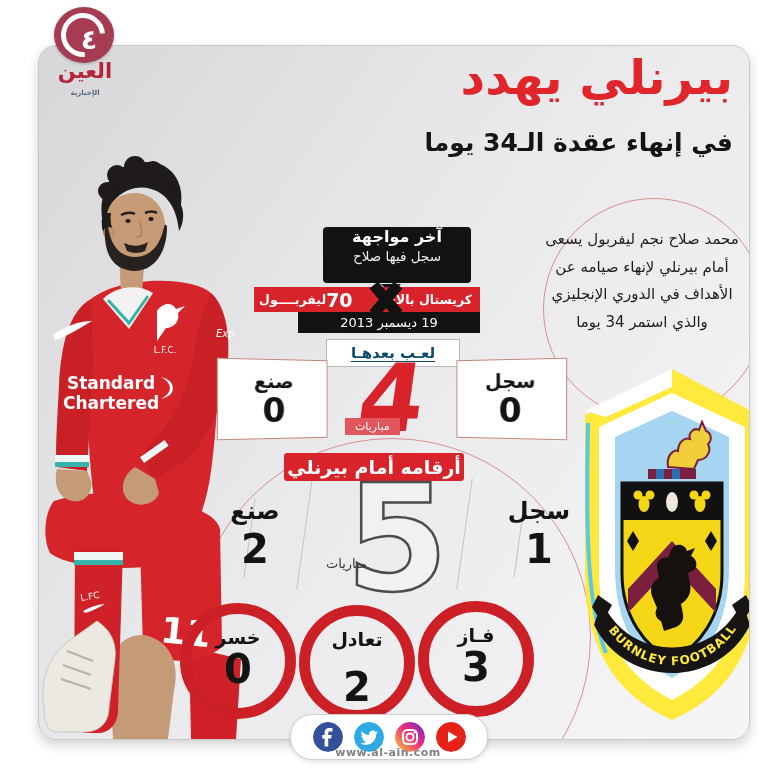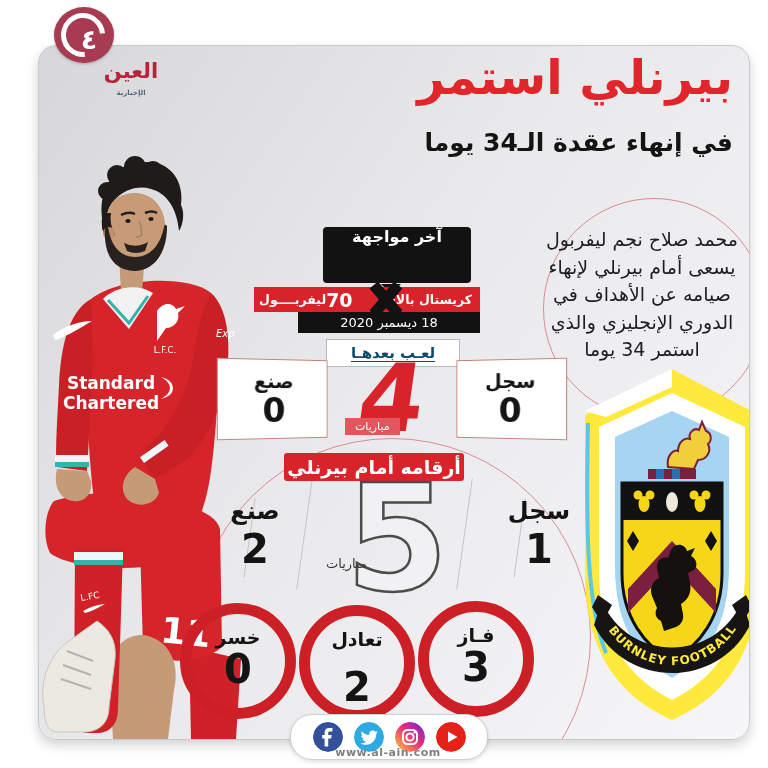--- a/index.html
+++ b/index.html
@@ -27,21 +27,21 @@
     display:flex;align-items:center;justify-content:center;
     box-shadow:0 1px 3px rgba(0,0,0,.25);
   }
   .logo-circle::before{
     content:"";position:absolute;left:7px;top:6px;width:34px;height:34px;
     border:5px solid #fff;border-right-color:transparent;border-radius:50%;
     transform:rotate(40deg);
   }
   .logo-glyph{color:#fff;font-size:27px;font-weight:bold;margin-left:10px;margin-top:8px;}
   .logo-name{left:40px;top:60px;width:90px;text-align:center;z-index:20;color:#b5243b;
-    font-size:21px;font-weight:bold;line-height:22px;margin-left:46px;}
+    font-size:21px;font-weight:bold;line-height:22px;}
   .logo-tagline{font-size:7px;color:#53667e;font-weight:bold;letter-spacing:.5px;}
 
   
   .title-block{right:16px;top:2px;width:380px;text-align:right;z-index:6;direction:rtl;}
   .title-line{color:var(--title-red,#e0262b);font-size:48px;font-weight:bold;line-height:59px;}
   .subtitle{color:var(--dark,#141414);font-size:25px;font-weight:bold;margin-top:21px;}
 
   
   .bubble{left:284px;top:181px;width:148px;height:56px;background:#121212;color:#fff;
     border-radius:4px;text-align:center;z-index:6;direction:rtl;padding-top:0;box-sizing:border-box;}
@@ -103,21 +103,21 @@
   
   .ring{width:116px;height:116px;border:11px solid #cc2026;border-radius:50%;z-index:6;
     display:flex;flex-direction:column;align-items:center;box-sizing:border-box;}
   .ring::before{content:"";position:absolute;inset:-9px;border:5px solid #cc2026;border-radius:50%;
     border-left-color:transparent;transform:rotate(24deg);}
   .ring-label{font-size:19px;font-weight:bold;color:#141414;margin-top:12px;direction:rtl;}
   .ring-value{font-size:40px;font-weight:bold;color:#141414;line-height:42px;}
 
   
   .intro{right:6px;top:180px;width:202px;text-align:center;direction:rtl;z-index:6;
-    font-size:19px;line-height:27.5px;color:#1d1d1f;}
+    font-size:15px;line-height:27.5px;color:#1d1d1f;}
 
   
   .deco{border:1.5px solid rgba(197,62,70,.55);border-radius:50%;z-index:2;}
 
   
   .pill{left:290px;top:714px;width:196px;height:44px;background:#fff;border:1px solid #cfcfd3;
     border-radius:22px;display:flex;align-items:center;justify-content:center;gap:11px;z-index:12;
     box-shadow:0 2px 4px rgba(0,0,0,.12);}
   .soc{width:30px;height:30px;border-radius:50%;display:block;}
   .site-url{left:250px;top:746px;width:276px;text-align:center;z-index:12;
@@ -127,21 +127,21 @@
 </style>
 </head>
 <body>
 
 <div class="abs card">
 
   <div class="abs deco" style="left:504px;top:152px;width:220px;height:220px;"></div>
   <div class="abs deco" style="left:154px;top:392px;width:396px;height:396px;"></div>
 
   <div class="abs title-block">
-    <div class="title-line">بيرنلي استمر</div>
+    <div class="title-line">بيرنلي يهدد</div>
     <div class="subtitle">في إنهاء عقدة الـ34 يوما</div>
   </div>
 
   <svg class="abs" style="left:0;top:103px;z-index:4;" width="250" height="590" viewBox="0 0 250 590">
 
     <path d="M150,498 L202,510 L197,590 L152,590 Z" fill="#cf2127"></path>
 
     <path d="M100,358 C152,352 176,364 181,380 L183,498 C162,516 122,516 104,500 Z" fill="#d6242b"></path>
     <text x="122" y="494" font-size="36" font-weight="bold" fill="#ffffff" transform="rotate(6 130 480)">11</text>
 
@@ -194,32 +194,33 @@
     <path d="M118,162 c6,-9 15,-9 19,-2 l9,-3 -7,7 c2,8 -4,15 -12,15 l-9,13 Z" fill="#ffffff"></path>
     <text x="126" y="204" font-size="8.5" fill="#ffffff" text-anchor="middle">L.F.C.</text>
     <text x="72" y="240" font-size="17" font-weight="bold" fill="#ffffff" text-anchor="middle">Standard</text>
     <text x="72" y="260" font-size="17" font-weight="bold" fill="#ffffff" text-anchor="middle">Chartered</text>
     <path d="M122,228 q12,3 12,11 q0,8 -12,11 q9,-5 9,-11 q0,-6 -9,-11 Z" fill="#ffffff"></path>
     <text x="177" y="188" font-size="10" fill="#ffffff" font-style="italic">Exp</text>
   </svg>
 
   <div class="abs bubble">
     <div class="bubble-h">آخر مواجهة</div>
+    <div class="bubble-s">سجل فيها صلاح</div>
   </div>
 
   <div class="abs score-bar">
     <span class="team-n">كريستال بالاس</span>
     <span class="score-n">0</span>
     <span style="width:26px;"></span>
     <span class="score-n">7</span>
     <span class="team-n">ليفربــــول</span>
   </div>
   <div class="abs xmark"></div>
 
-  <div class="abs date-bar">18 ديسمبر 2020</div>
+  <div class="abs date-bar">19 ديسمبر 2013</div>
   <div class="abs caret"></div>
 
   <div class="abs after-heading">لعـب بعدهـا</div>
   <div class="abs after-row">
     <div class="tz tz-right">
       <div class="tz-label">سجل</div>
       <div class="tz-value">0</div>
     </div>
     <div class="big4-wrap">
       <span class="big4">4</span>

